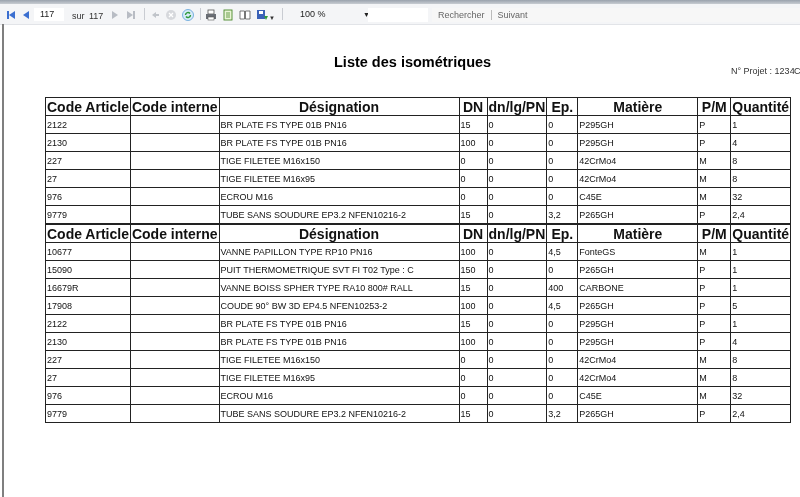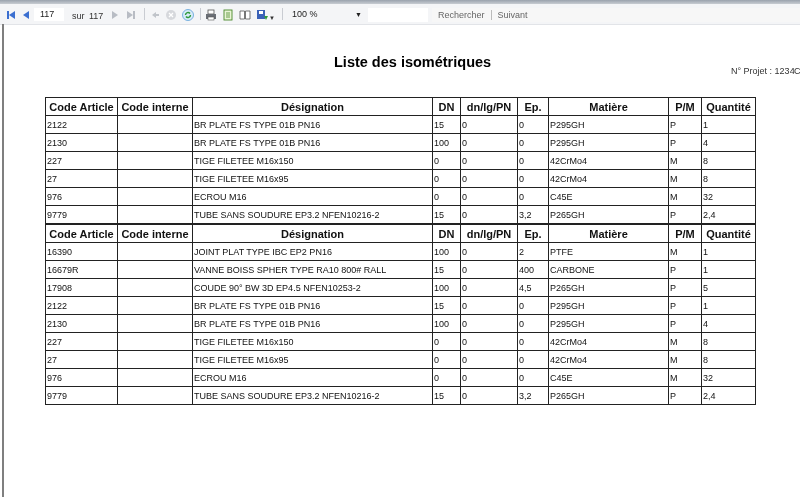--- a/index.html
+++ b/index.html
@@ -3,33 +3,33 @@
 <meta charset="utf-8">
 <style>
   html, body { margin:0; padding:0; }
   body { width:800px; height:497px; overflow:hidden; background:#fff; font-family:"Liberation Sans", sans-serif; position:relative; }
   .topstrip { position:absolute; left:0; top:0; width:800px; height:4px; background:linear-gradient(#9aa2ad,#c8ccd2); }
   .toolbar { position:absolute; left:0; top:4px; width:800px; height:20px; background:#f4f5f7; border-bottom:1px solid #e2e4e8; font-size:9px; color:#333; }
   .tb { position:absolute; top:3px; height:14px; display:flex; align-items:flex-end; }
   .ico { display:inline-block; width:12px; height:12px; }
   .sep { position:absolute; top:4px; width:1px; height:12px; background:#c9ccd2; }
   .pageinput { position:absolute; left:34px; top:4px; width:30px; height:13px; font-size:9px; line-height:13px; color:#222; background:#fff; }
-  .zoomsel { position:absolute; left:288px; top:4px; width:80px; height:13px; font-size:9px; line-height:13px; color:#222; }
+  .zoomsel { position:absolute; left:296px; top:4px; width:80px; height:13px; font-size:9px; line-height:13px; color:#222; }
   .zoomsel .arrow { position:absolute; right:6px; top:0; font-size:7px; }
   .findbox { position:absolute; left:368px; top:4px; width:60px; height:14px; background:#fff; }
   .findbar { position:absolute; left:432px; top:4px; height:14px; width:368px; background:#f7f7f7; font-size:9px; color:#666; display:flex; align-items:center; }
   .findbar span { padding:0 6px; }
   .findbar .vsep { width:1px; height:10px; background:#bbb; padding:0; }
   .page-edge { position:absolute; left:2px; top:24px; width:2px; height:473px; background:#7f7f7f; }
   .title { position:absolute; left:334px; top:54px; font-size:14.5px; font-weight:bold; color:#000; white-space:nowrap; }
   .projet { position:absolute; left:731px; top:54px; font-size:9px; color:#333; white-space:nowrap;margin-top:12px; }
   .projet2 { position:absolute; left:794px; top:66px; font-size:9px; color:#333; }
   table.grid { position:absolute; left:45px; top:97px; border-collapse:collapse; font-size:9px; color:#111; table-layout:fixed; }
   table.grid td, table.grid th { border:1px solid #222; height:17px; padding:0 1px; white-space:nowrap; overflow:hidden; }
-  table.grid th { font-weight:bold; text-align:center; font-size:11px; }
+  table.grid th { font-weight:bold; text-align:center; font-size:14px; }
   table.grid td { text-align:left; }
   tr.hdr2 th { border-top:2px solid #222; }
 </style>
 </head>
 <body>
 
 <div class="topstrip"></div>
 
 <div class="toolbar">
   <div class="tb" style="left:5px">
@@ -222,28 +222,39 @@
         <th>Code interne</th>
         <th>Désignation</th>
         <th>DN</th>
         <th>dn/lg/PN</th>
         <th>Ep.</th>
         <th>Matière</th>
         <th>P/M</th>
         <th>Quantité</th>
       </tr>
       <tr>
-        <td>16390</td>
-        <td></td>
-        <td>JOINT PLAT TYPE IBC EP2 PN16</td>
+        <td>10677</td>
+        <td></td>
+        <td>VANNE PAPILLON TYPE RP10 PN16</td>
         <td>100</td>
         <td>0</td>
-        <td>2</td>
-        <td>PTFE</td>
-        <td>M</td>
+        <td>4,5</td>
+        <td>FonteGS</td>
+        <td>M</td>
+        <td>1</td>
+      </tr>
+      <tr>
+        <td>15090</td>
+        <td></td>
+        <td>PUIT THERMOMETRIQUE SVT FI T02 Type : C</td>
+        <td>150</td>
+        <td>0</td>
+        <td>0</td>
+        <td>P265GH</td>
+        <td>P</td>
         <td>1</td>
       </tr>
       <tr>
         <td>16679R</td>
         <td></td>
         <td>VANNE BOISS SPHER TYPE RA10 800# RALL</td>
         <td>15</td>
         <td>0</td>
         <td>400</td>
         <td>CARBONE</td>

